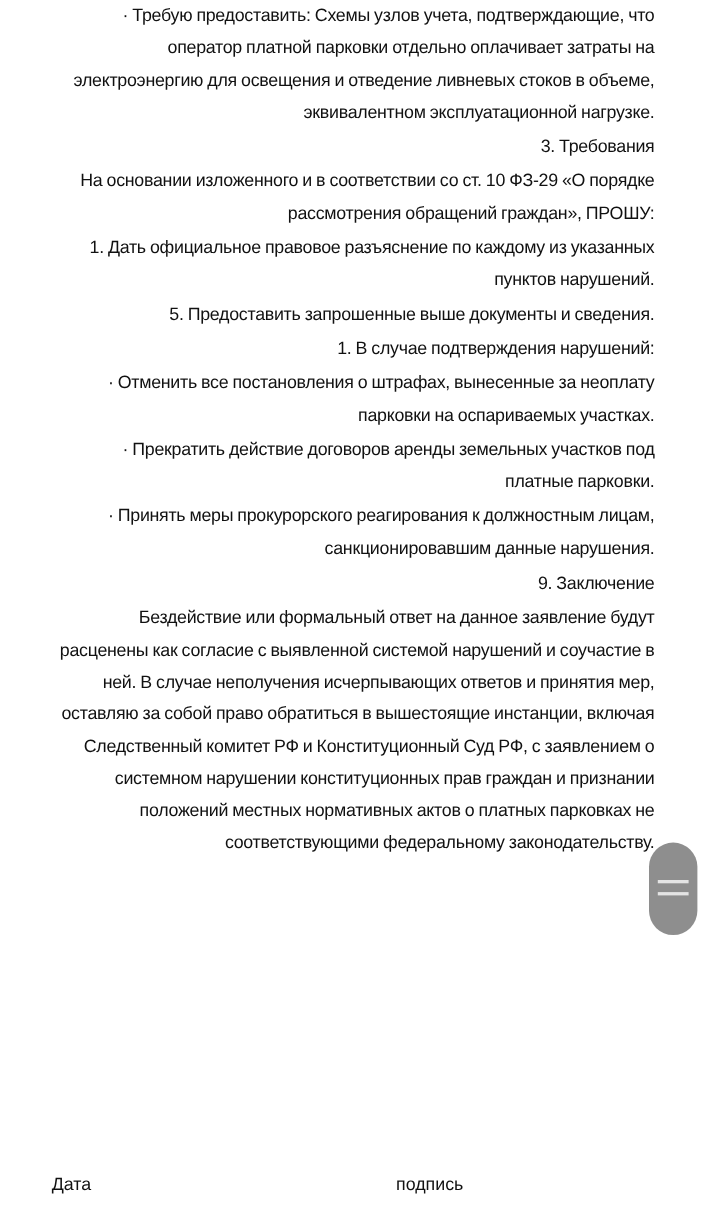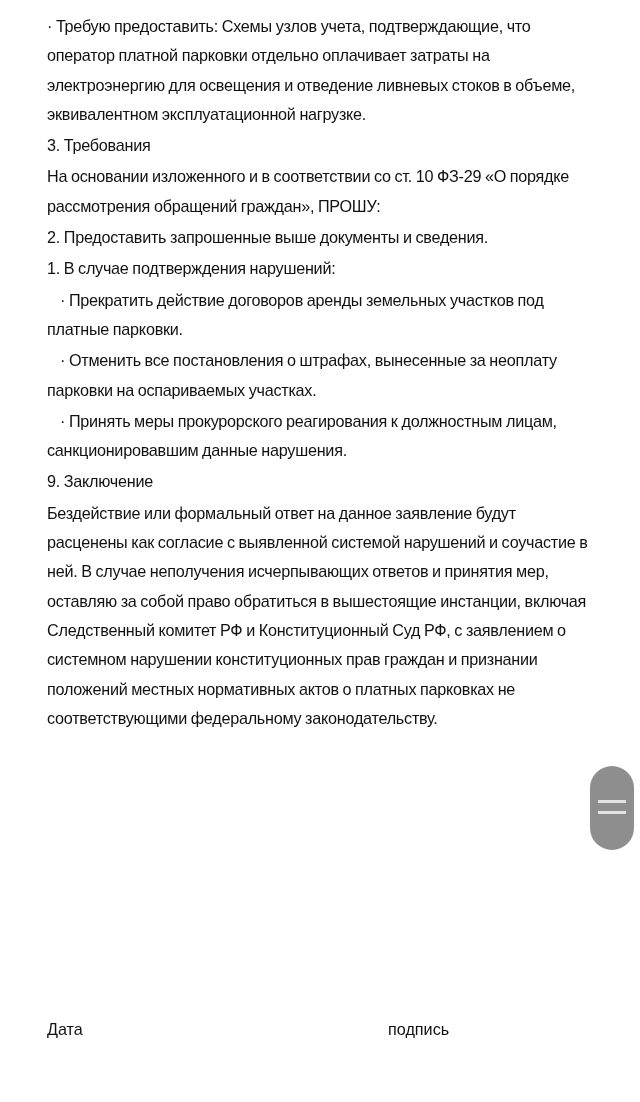--- a/index.html
+++ b/index.html
@@ -11,54 +11,54 @@
       width: 640px;
       height: 1102px;
       position: relative;
       overflow: hidden;
       font-family: "Liberation Sans", "DejaVu Sans", sans-serif;
       color: #111111;
     }
     .doc {
       position: absolute;
       left: 47px;
-      top: 12px;
+      top: 0px;
       width: 548px;
+      text-align: right;
     }
     .para {
       font-size: 16.2px;
       line-height: 29.3px;
       margin: 0 0 2px 0;
       letter-spacing: -0.25px;
       word-spacing: -0.5px;
     }
     .para.indent::before {
       content: "";
       display: inline-block;
       width: 13px;
     }
     .signature-row {
       position: absolute;
       left: 47px;
-      top: 1015px;
+      top: 1063px;
       width: 560px;
       height: 30px;
       font-size: 16.2px;
       line-height: 29px;
     }
     .sig-date {
       position: absolute;
       left: 0;
       top: 0;
     }
     .sig-sign {
       position: absolute;
       left: 313px;
       top: 0;
-      margin-left: 28px;
     }
     .scroll-handle {
       position: absolute;
       left: 590px;
       top: 766px;
       width: 44px;
       height: 84px;
       border-radius: 22px;
       background: #8e8e8e;
       cursor: grab;
@@ -73,24 +73,25 @@
     .scroll-handle .bar.b1 { top: 34px; }
     .scroll-handle .bar.b2 { top: 45px; }
   </style>
 </head>
 <body>
 
 <div class="doc">
   <p class="para">· Требую предоставить: Схемы узлов учета, подтверждающие, что оператор платной парковки отдельно оплачивает затраты на электроэнергию для освещения и отведение ливневых стоков в объеме, эквивалентном эксплуатационной нагрузке.</p>
   <p class="para">3. Требования</p>
   <p class="para">На основании изложенного и в соответствии со ст. 10 ФЗ-29 «О порядке рассмотрения обращений граждан», ПРОШУ:</p>
-  <p class="para">2. Предоставить запрошенные выше документы и сведения.</p>
+  <p class="para">1. Дать официальное правовое разъяснение по каждому из указанных пунктов нарушений.</p>
+  <p class="para">5. Предоставить запрошенные выше документы и сведения.</p>
   <p class="para">1. В случае подтверждения нарушений:</p>
+  <p class="para indent">· Отменить все постановления о штрафах, вынесенные за неоплату парковки на оспариваемых участках.</p>
   <p class="para indent">· Прекратить действие договоров аренды земельных участков под платные парковки.</p>
-  <p class="para indent">· Отменить все постановления о штрафах, вынесенные за неоплату парковки на оспариваемых участках.</p>
   <p class="para indent">· Принять меры прокурорского реагирования к должностным лицам, санкционировавшим данные нарушения.</p>
   <p class="para">9. Заключение</p>
   <p class="para">Бездействие или формальный ответ на данное заявление будут расценены как согласие с выявленной системой нарушений и соучастие в ней. В случае неполучения исчерпывающих ответов и принятия мер, оставляю за собой право обратиться в вышестоящие инстанции, включая Следственный комитет РФ и Конституционный Суд РФ, с заявлением о системном нарушении конституционных прав граждан и признании положений местных нормативных актов о платных парковках не соответствующими федеральному законодательству.</p>
 </div>
 
 <div class="signature-row">
   <span class="sig-date">Дата</span>
   <span class="sig-sign">подпись</span>
 </div>
 

